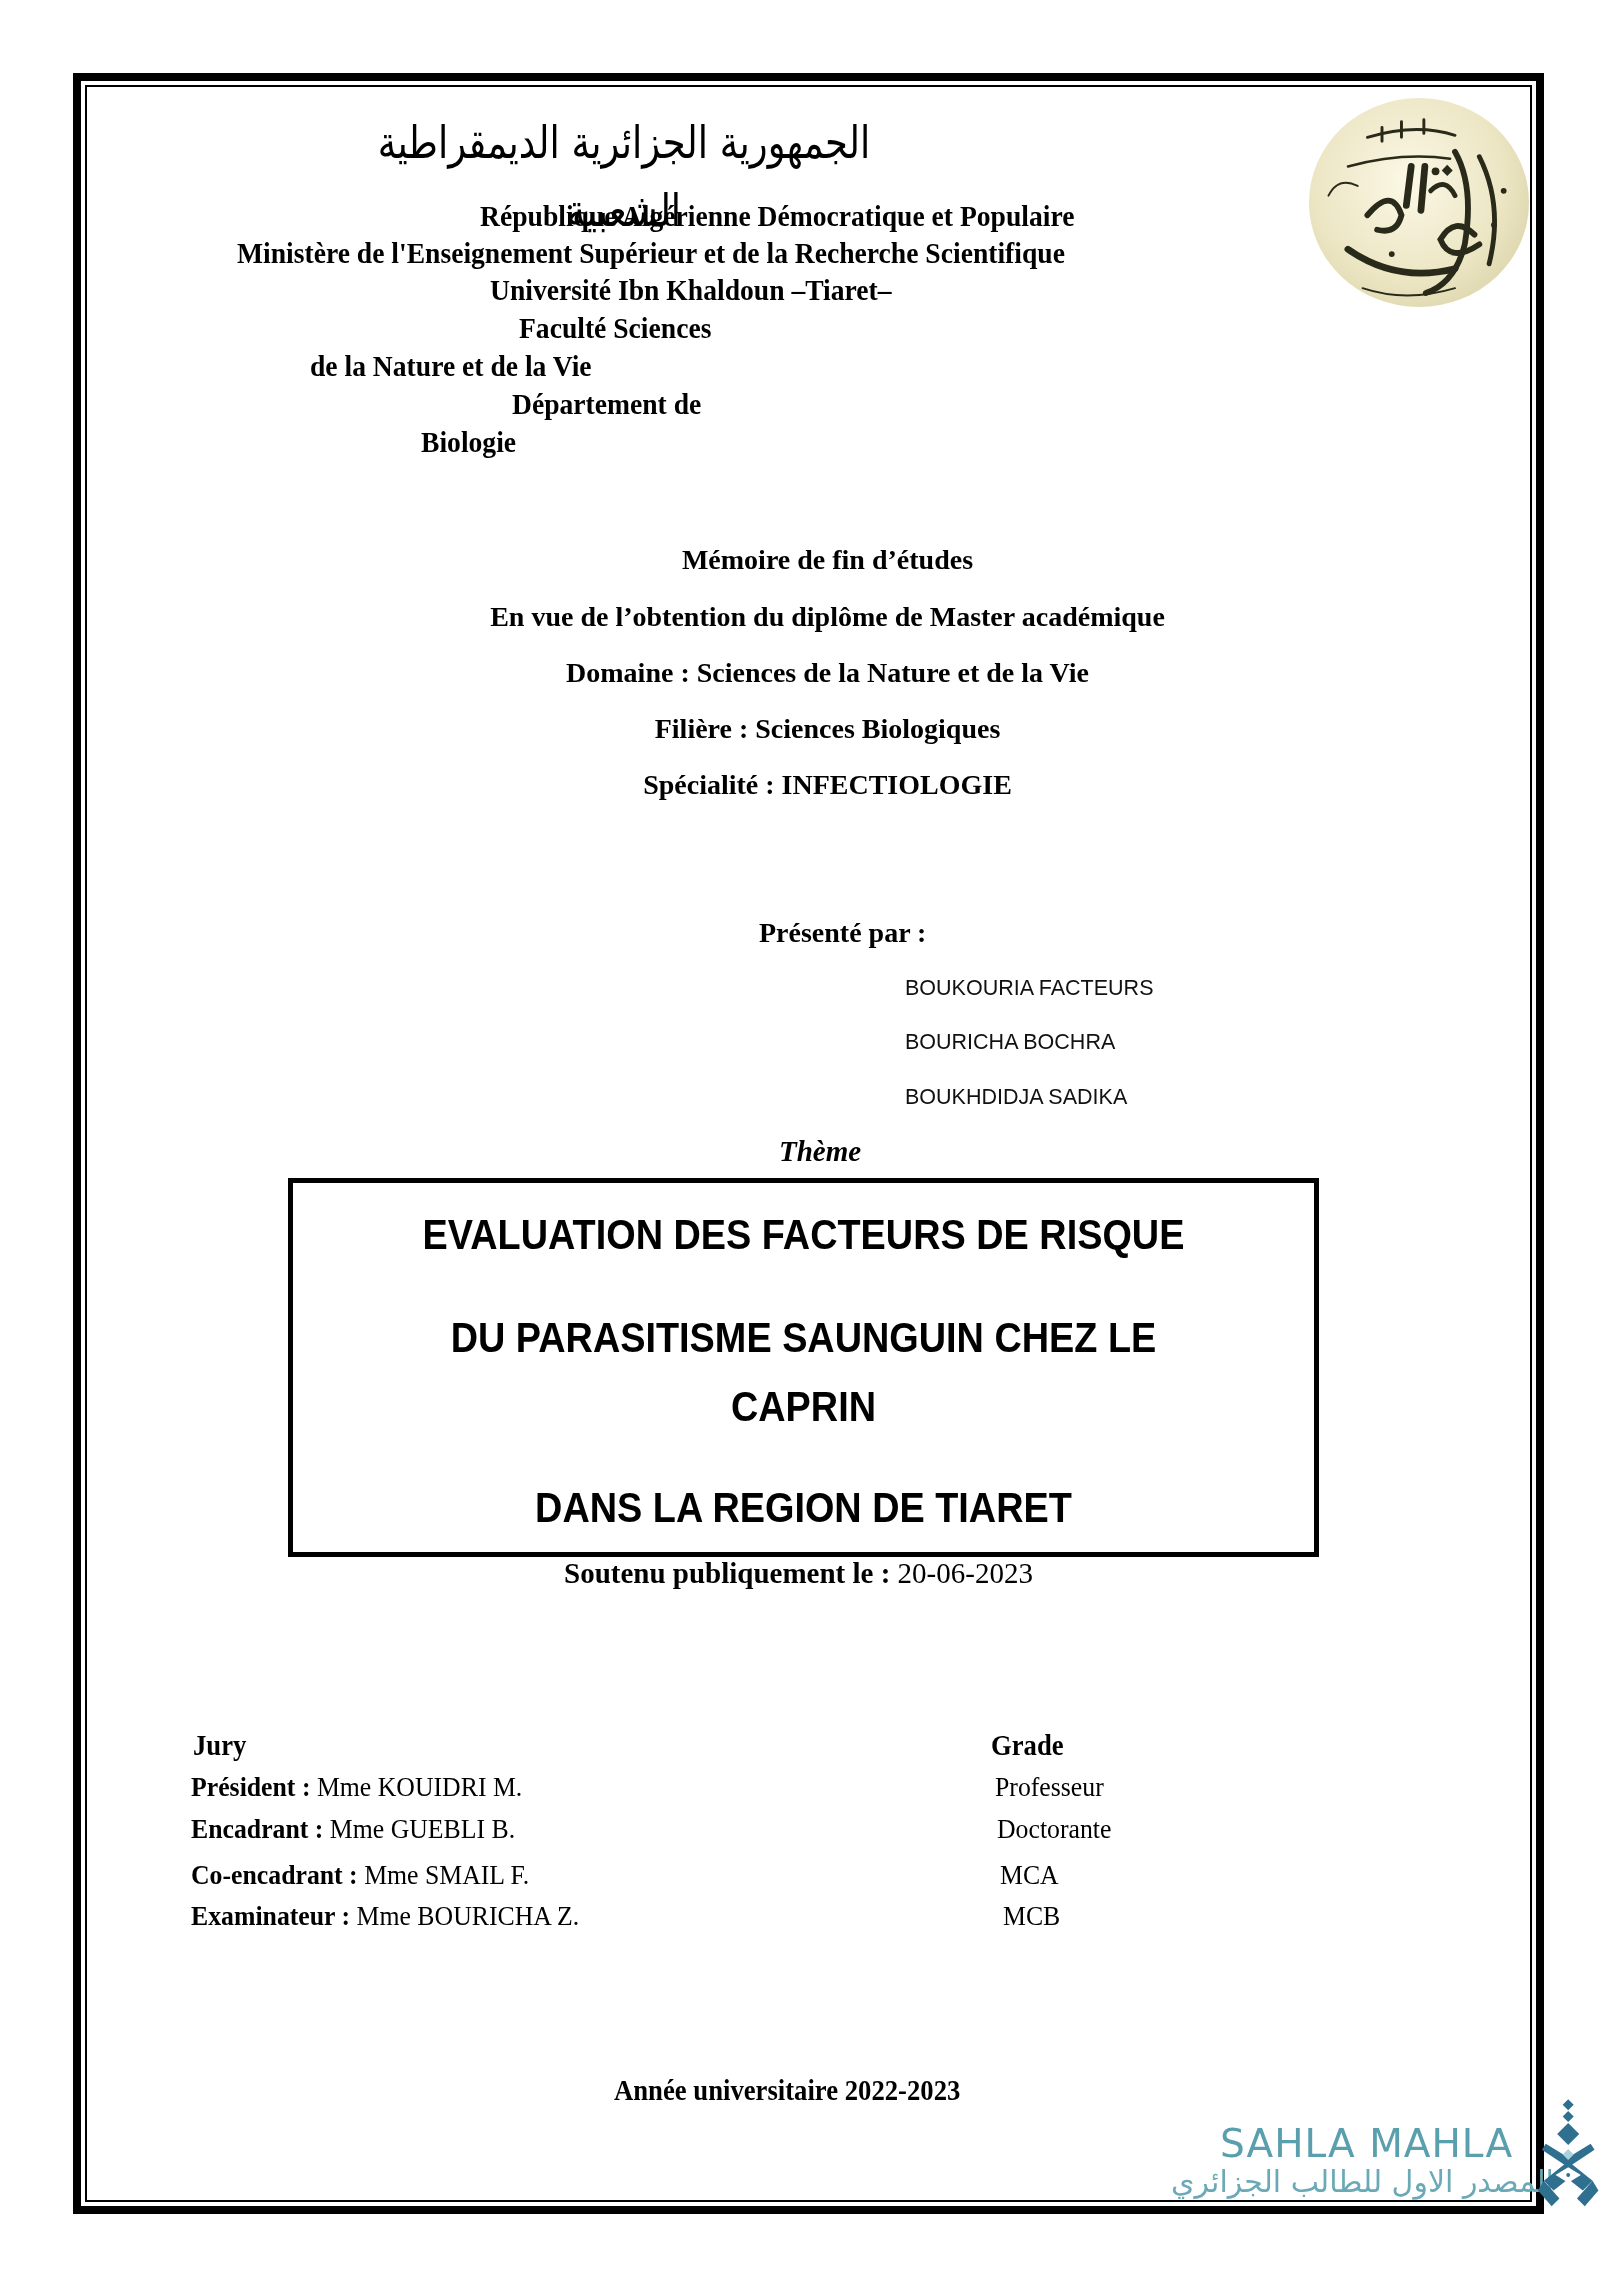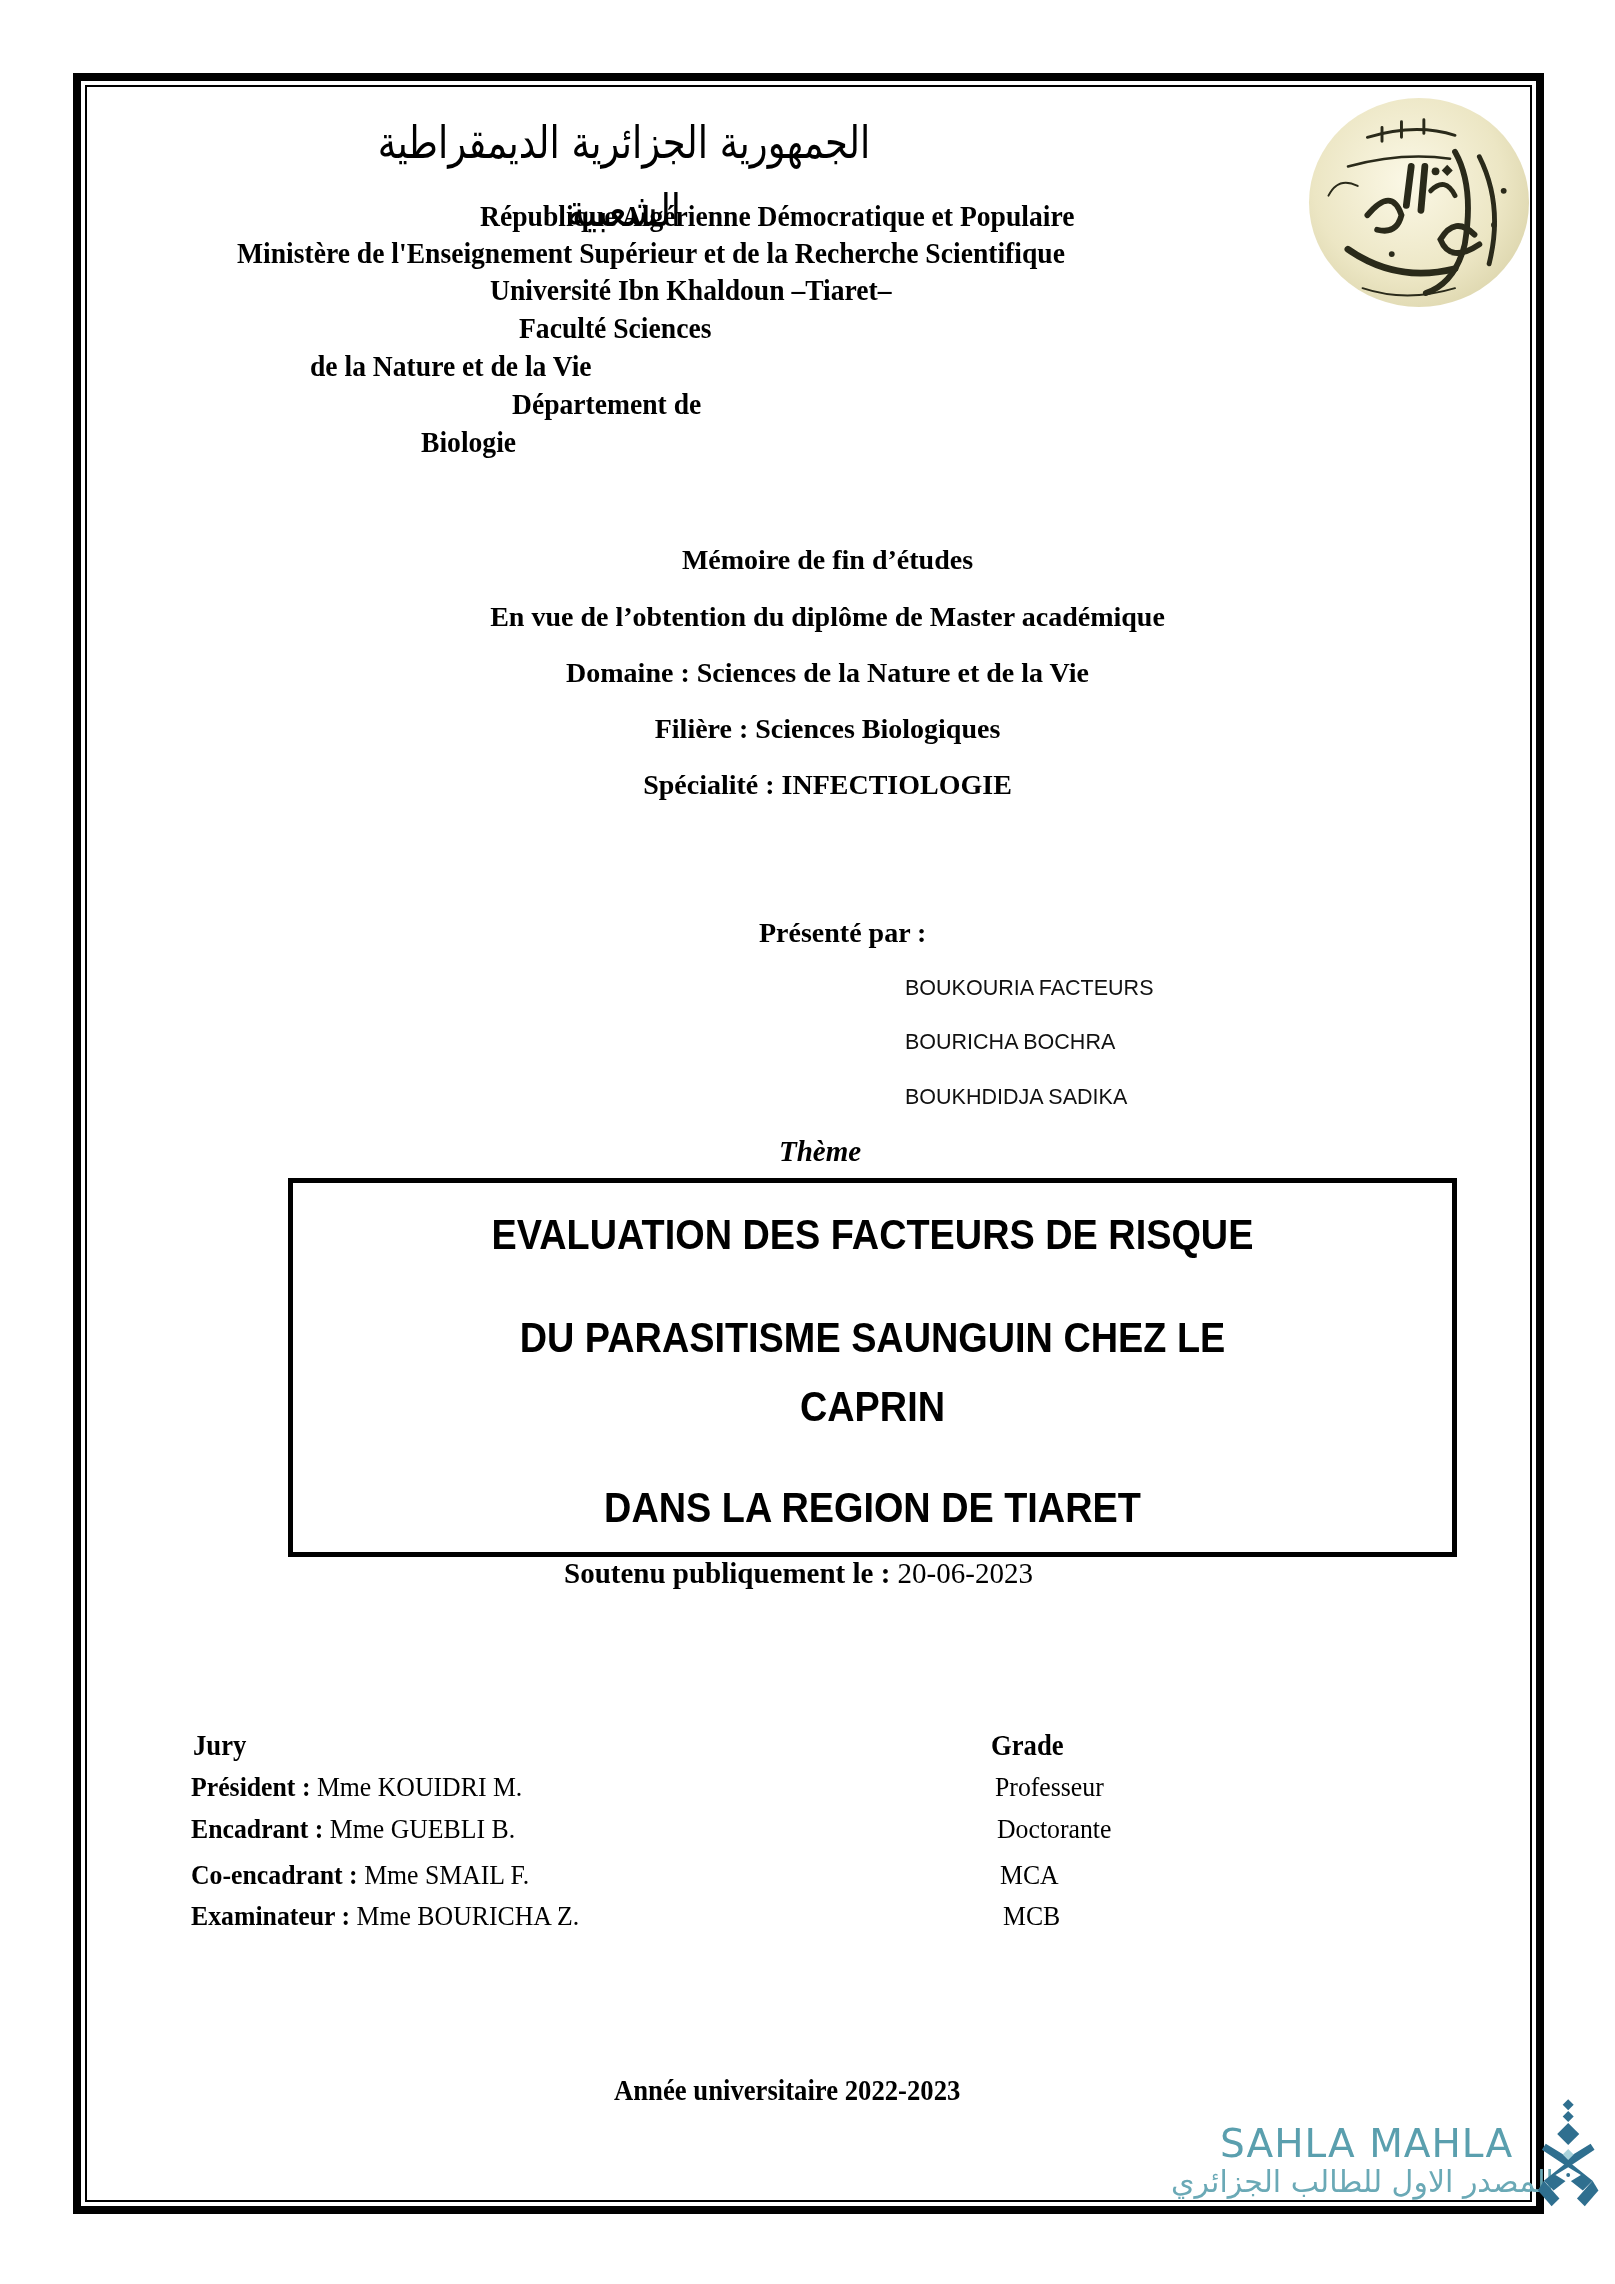--- a/index.html
+++ b/index.html
@@ -75,21 +75,21 @@
       left: 905px;
       font-family: "Liberation Sans", sans-serif;
       font-size: 21.5px;
       line-height: 27px;
       white-space: nowrap;
       color: #111;
     }
     .theme-box {
       position: absolute;
       left: 288px; top: 1178px;
-      width: 1169px; height: 379px;
+      width: 1031px; height: 379px;
       border: 5.9px solid #000;
       box-sizing: border-box;
     }
     .theme-line {
       position: absolute;
       left: 0; width: 100%;
       text-align: center;
       font-family: "Liberation Sans", sans-serif;
       font-weight: bold;
       font-size: 43px;

